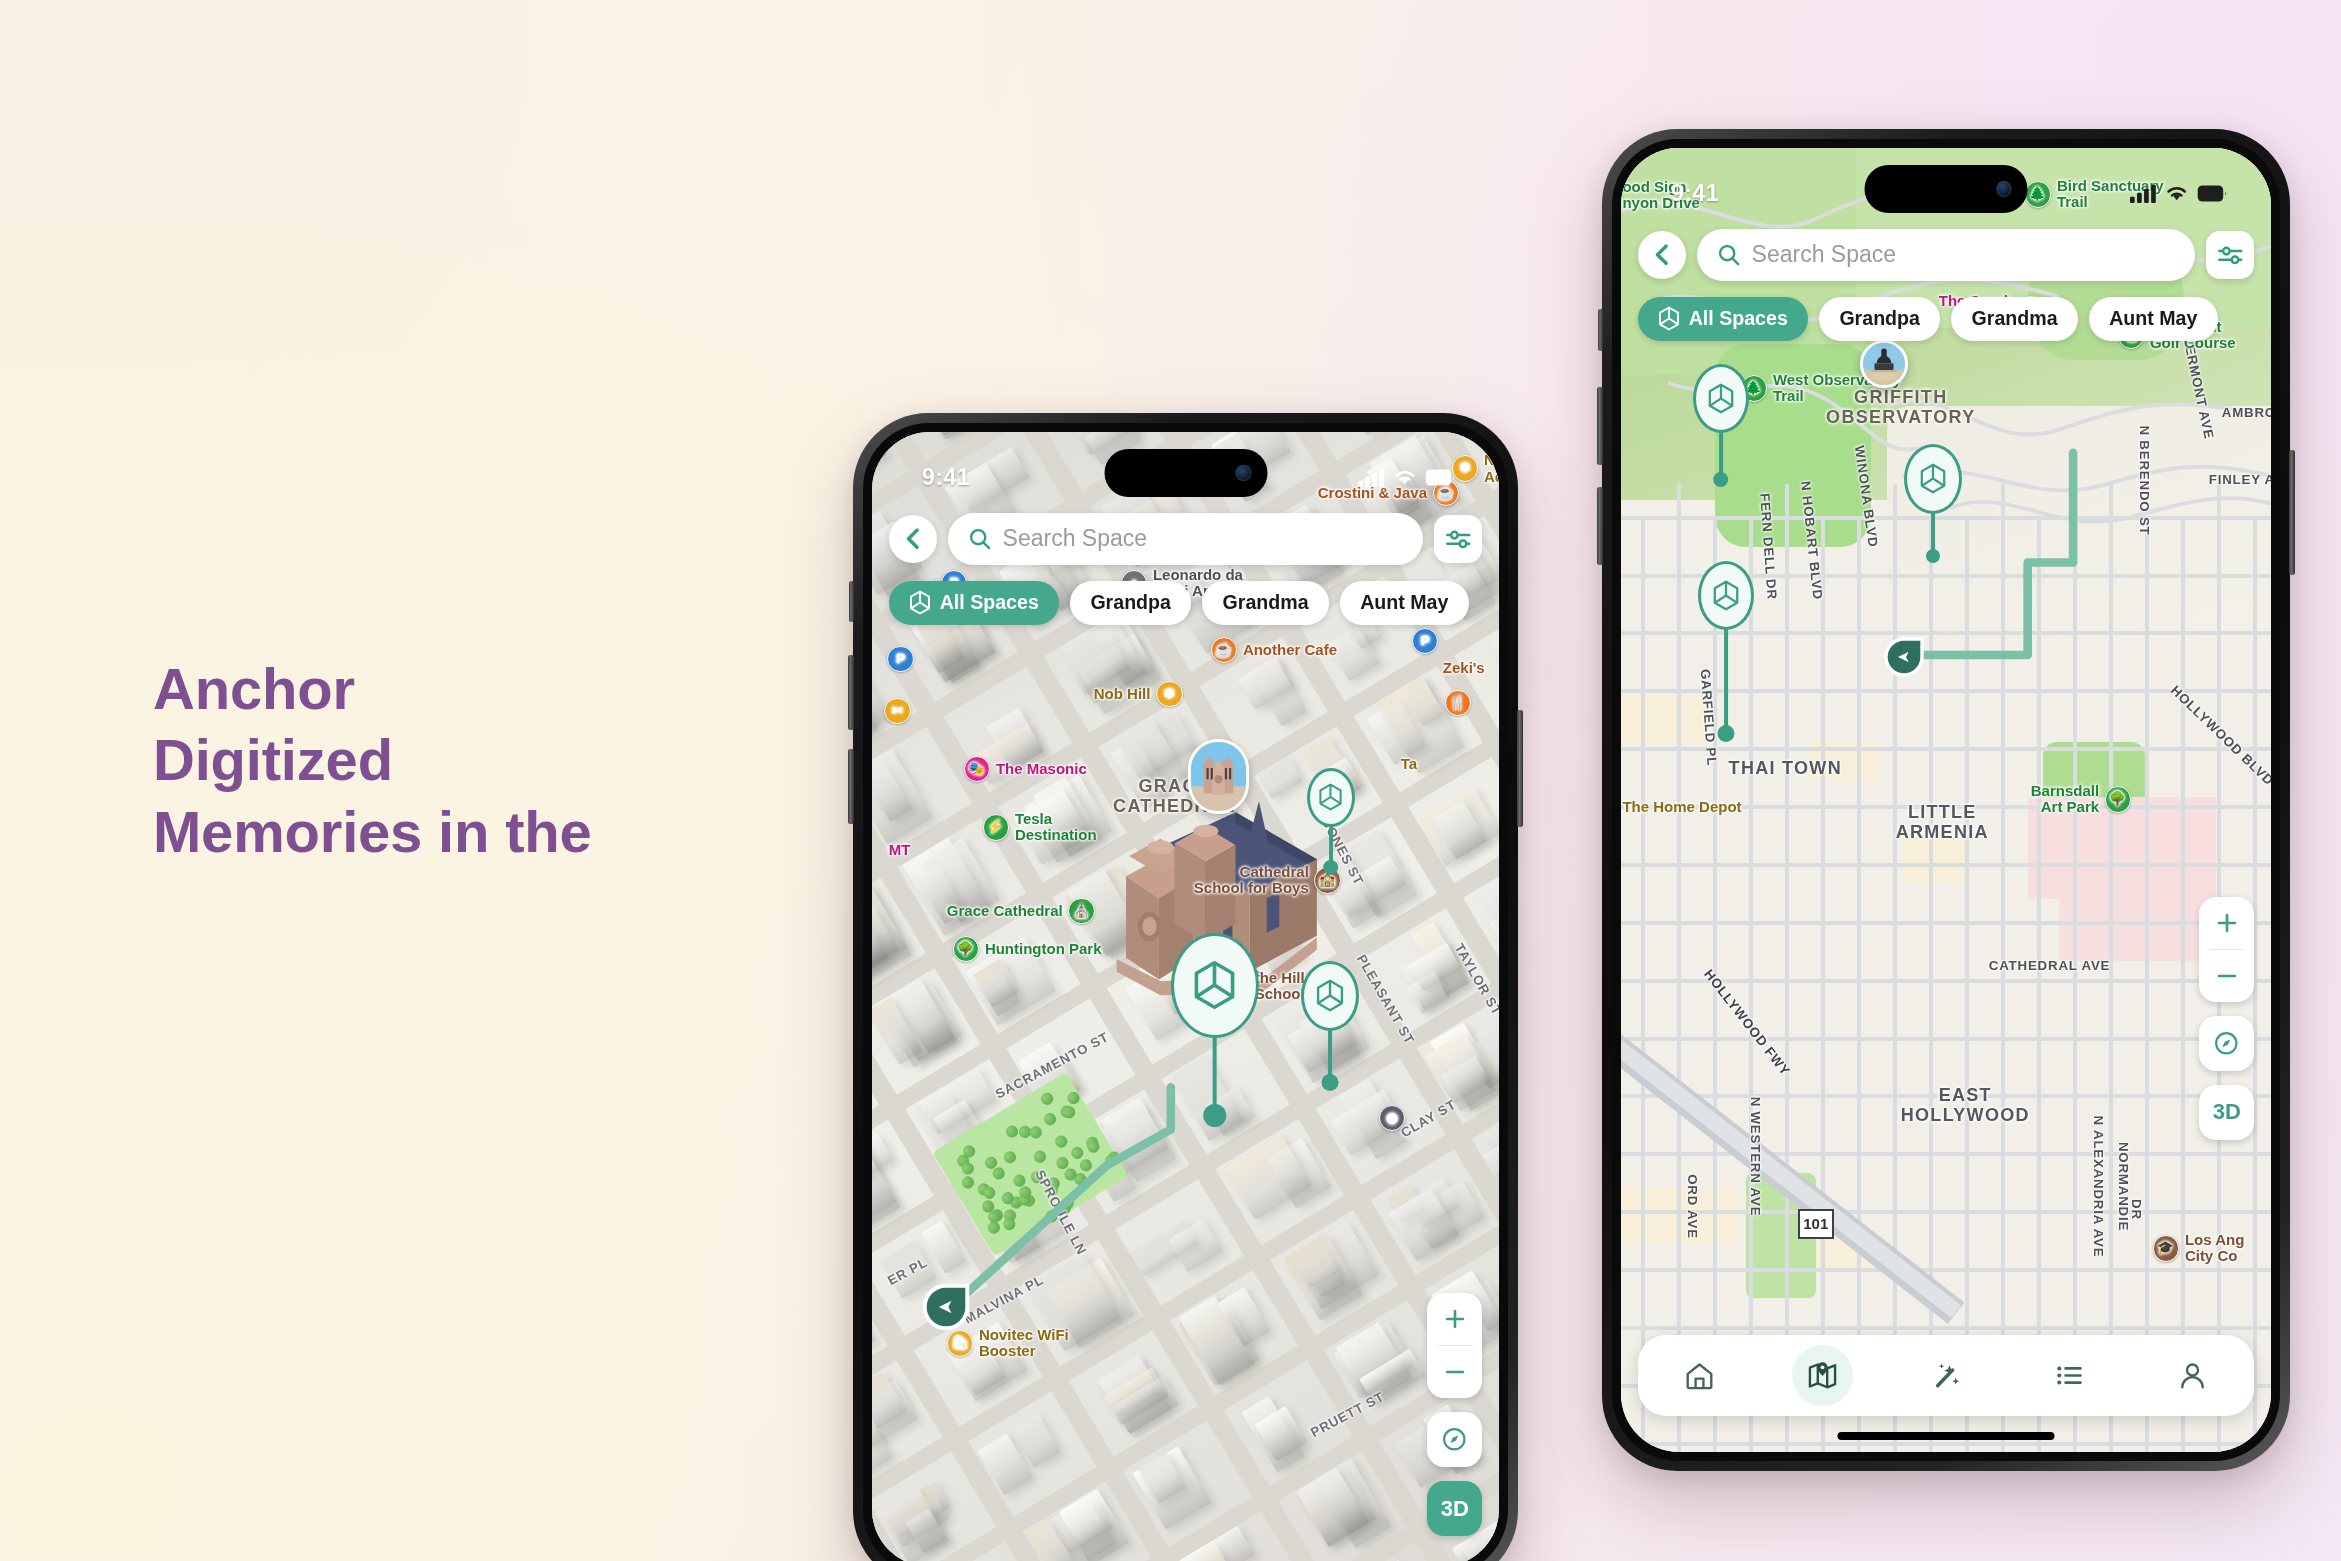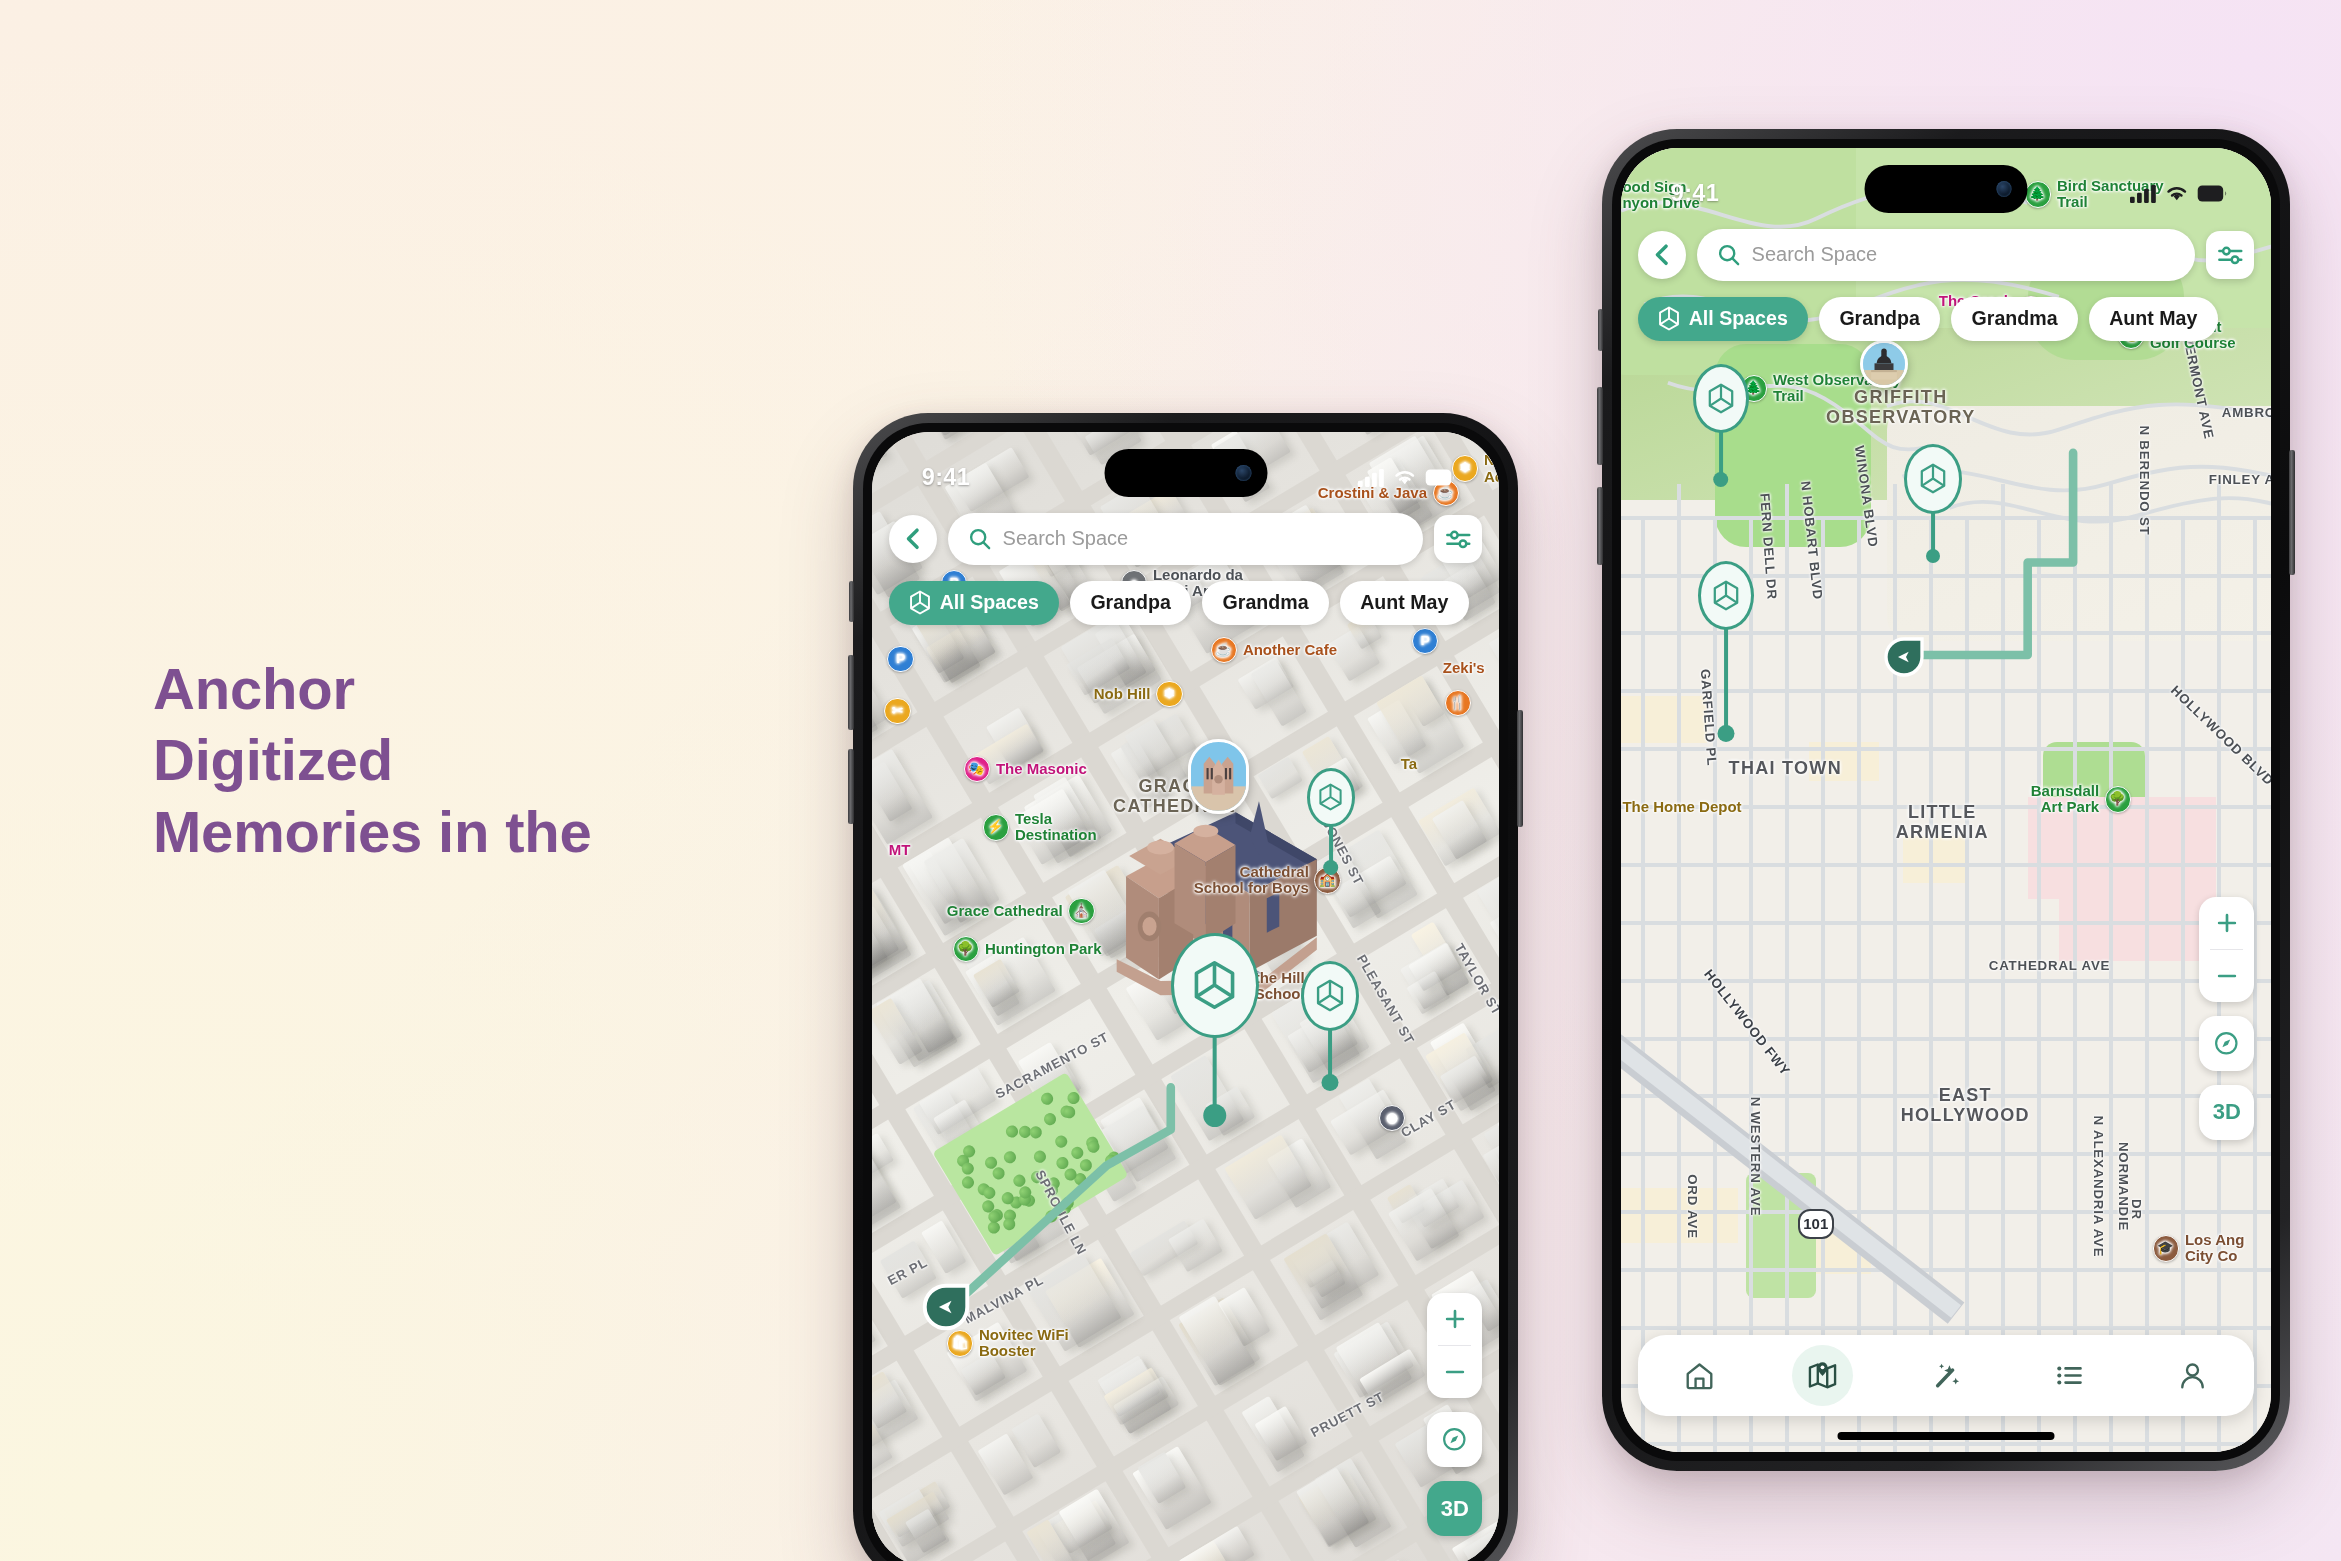--- a/index.html
+++ b/index.html
@@ -131,21 +131,21 @@
   .back-btn {
     width: 48px; height: 48px; border-radius: 24px; background: #fff;
     display: flex; align-items: center; justify-content: center;
     box-shadow: 0 2.3px 7.8px rgba(0,0,0,.14); flex: 0 0 auto;
   }
   .search-box {
     flex: 1 1 auto; height: 52px; background: #fff; border-radius: 26px;
     display: flex; align-items: center; gap: 11px; padding: 0 20.3px;
     box-shadow: 0 2.3px 7.8px rgba(0,0,0,.14);
   }
-  .search-ph { color: #9b9b9b; font-size: 20px; }
+  .search-ph { color: #9b9b9b; font-size: 23px; }
   .filter-btn {
     width: 48px; height: 48px; border-radius: 14px; background: #fff;
     display: flex; align-items: center; justify-content: center;
     box-shadow: 0 2.3px 7.8px rgba(0,0,0,.14); flex: 0 0 auto;
   }
 
   
   .chips {
     position: absolute; left: 17px; right: 0; top: 149px;
     display: flex; align-items: center; gap: 11px; z-index: 29;
@@ -245,21 +245,21 @@
     position: absolute; z-index: 14; color: #55575c; font-size: 18px; font-weight: bold;
     letter-spacing: 1.3px; white-space: nowrap; text-align: center; pointer-events: none;
     text-shadow: 0 0 3.9px #fff, 0 0 3.9px #fff, 0 0 3.1px #fff;
     line-height: 1.15;
   }
 
   
   .cath { position: absolute; z-index: 12; }
 
   .fwy-shield {
-    position: absolute; z-index: 16; width: 36px; height: 30px; border-radius: 12px;
+    position: absolute; z-index: 16; width: 36px; height: 30px; border-radius: 0;
     background: #fff; border: 2.3px solid #3c4148; display: flex;
     align-items: center; justify-content: center; font-size: 15px; font-weight: bold; color: #2c3038;
   }
 </style>
 </head>
 <body>
 
 <div class="headline">
   <span class="ln">Anchor</span>
   <span class="ln">Digitized</span>

